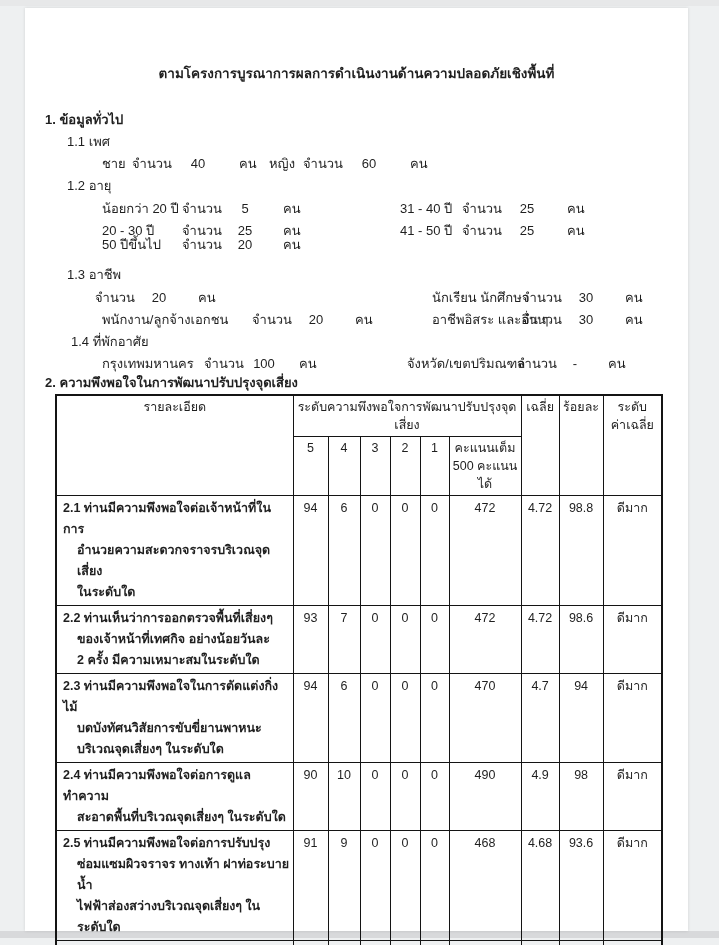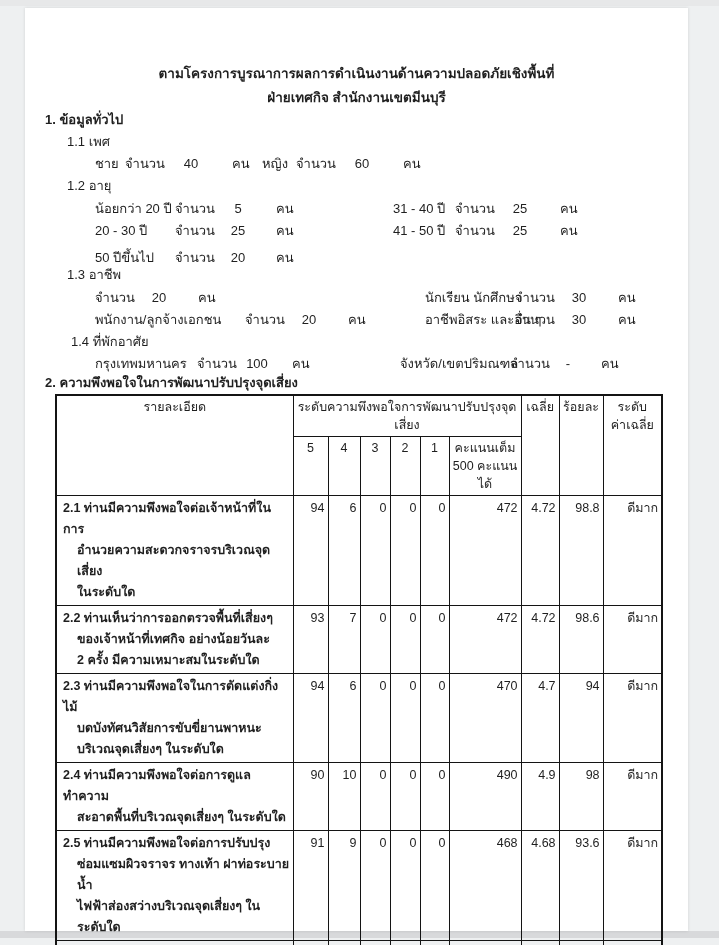--- a/index.html
+++ b/index.html
@@ -11,52 +11,51 @@
   .topstrip{position:absolute;left:0;top:0;width:719px;height:6px;background:#e7e8e9;}
   .bottomstrip{position:absolute;left:0;top:931px;width:719px;height:7px;background:#d8d9db;}
   .page{
     position:absolute;left:25px;top:8px;width:663px;height:923px;background:#ffffff;
     box-shadow:0 0 3px rgba(0,0,0,.12);
   }
   .tline{position:absolute;left:0;width:100%;text-align:center;font-weight:bold;font-size:13.5px;line-height:20px;}
   .line{position:absolute;height:22px;font-size:13px;line-height:20px;white-space:nowrap;}
   .heading{font-weight:bold;}
   .item{position:absolute;top:0;display:flex;}
-  .it-name{display:inline-block;}
+  .it-name{display:inline-block;margin-left:7px;}
   .it-count{display:inline-block;width:46px;}
   .it-value{display:inline-block;text-align:center;}
   .it-unit{display:inline-block;margin-left:21px;}
   .lower{position:absolute;left:20px;top:366px;width:632px;font-size:13px;}
   .s2head{font-weight:bold;height:18px;line-height:18px;}
   table.main{
     border-collapse:collapse;table-layout:fixed;width:606px;margin:2px 0 0 10px;
     font-size:12.5px;border:2px solid #141414;
   }
   table.main th,table.main td{
     border:1.5px solid #141414;padding:2px 3px;vertical-align:top;
     font-weight:normal;line-height:21px;overflow:hidden;
   }
   table.main th{line-height:18px;text-align:center;}
   th.h-detail{vertical-align:top;padding-top:8px;}
   th.h-mid{vertical-align:middle;margin-left:10px;}
   .two-line span{display:block;}
-  td.num{text-align:right;padding-top:3px;}
+  td.num{text-align:center;padding-top:3px;}
   td.detail .dl{padding-left:17px;font-weight:bold;}
   td.detail .dl.first{padding-left:3px;}
 </style>
 </head>
 <body>
 
 <div class="topstrip"></div>
 <div class="bottomstrip"></div>
 
 <div class="page">
 
   <div class="tline" style="top:56px">ตามโครงการบูรณาการผลการดำเนินงานด้านความปลอดภัยเชิงพื้นที่</div>
-  <div class="tline" style="top:80px">ฝ่ายเทศกิจ สำนักงานเขตมีนบุรี</div>
 
   <div class="line heading" style="top:102px;left:20px">1. ข้อมูลทั่วไป</div>
 
   <div class="line" style="top:124px;left:42px">1.1 เพศ</div>
   <div class="line" style="top:146px;left:0;width:663px">
     <span class="item" style="left:70px">
       <span class="it-name" style="width:30px">ชาย</span>
       <span class="it-count">จำนวน</span>
       <span class="it-value" style="width:40px">40</span>
       <span class="it-unit">คน</span>
@@ -91,21 +90,21 @@
       <span class="it-value" style="width:34px">25</span>
       <span class="it-unit">คน</span>
     </span>
     <span class="item" style="left:368px">
       <span class="it-name" style="width:62px">41 - 50 ปี</span>
       <span class="it-count">จำนวน</span>
       <span class="it-value" style="width:38px">25</span>
       <span class="it-unit">คน</span>
     </span>
   </div>
-  <div class="line" style="top:240px;left:0;width:539px">
+  <div class="line" style="top:227px;left:0;width:539px">
     <span class="item" style="left:70px">
       <span class="it-name" style="width:80px">50 ปีขึ้นไป</span>
       <span class="it-count">จำนวน</span>
       <span class="it-value" style="width:34px">20</span>
       <span class="it-unit">คน</span>
     </span>
   </div>
 
   <div class="line" style="top:257px;left:42px">1.3 อาชีพ</div>
   <div class="line" style="top:280px;left:0;width:663px">

